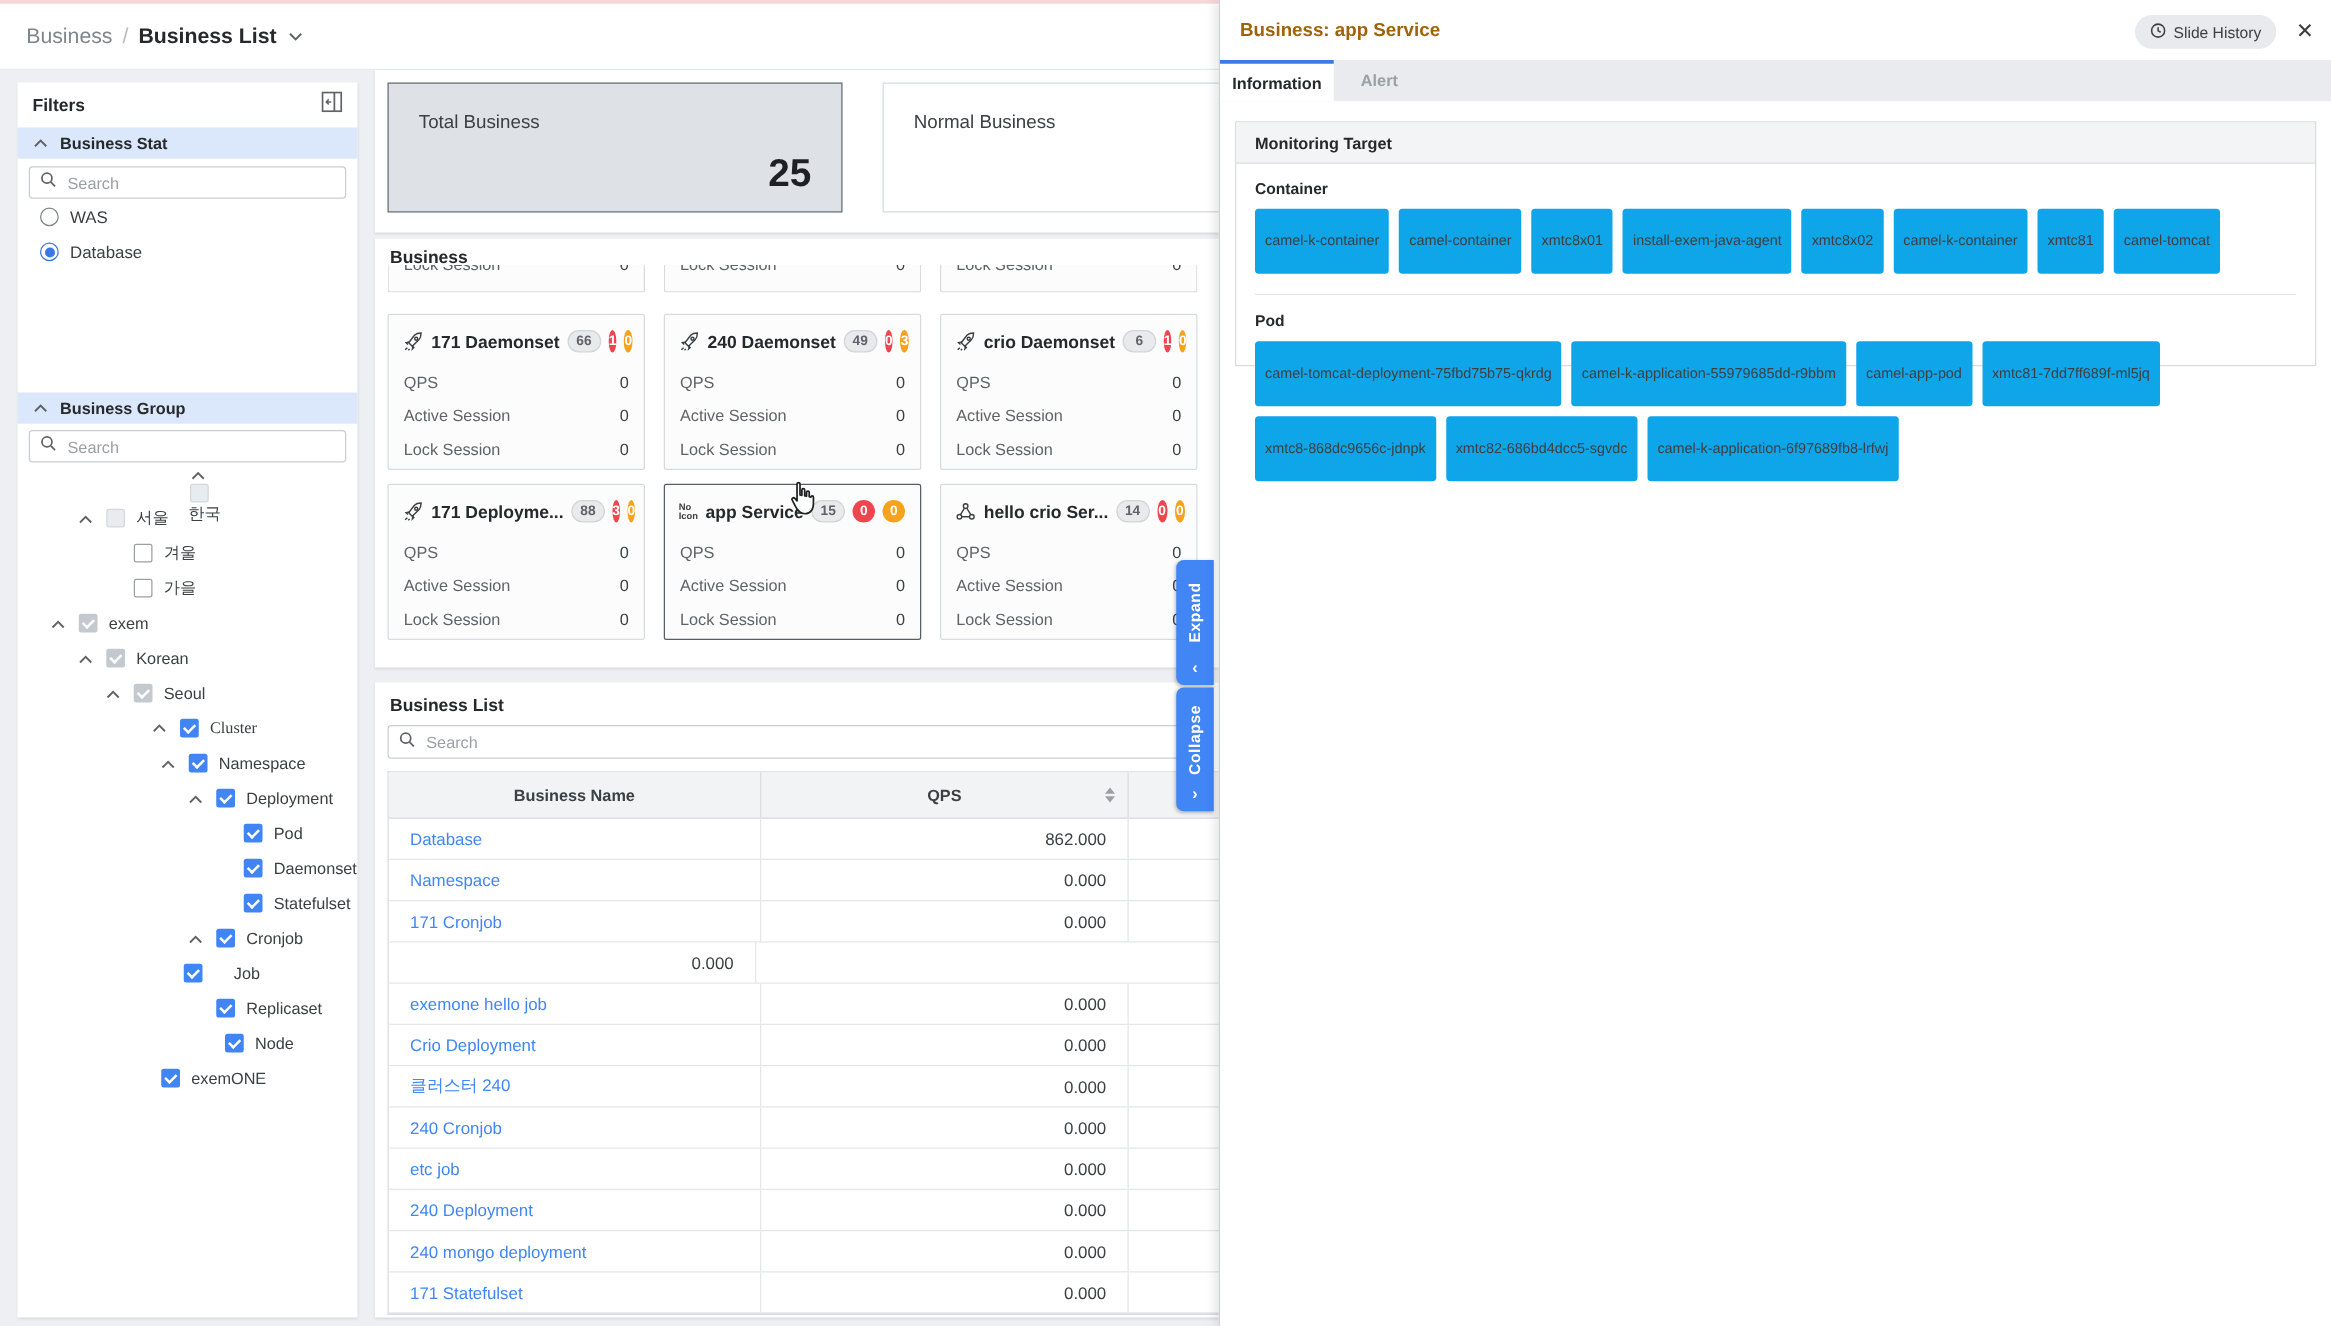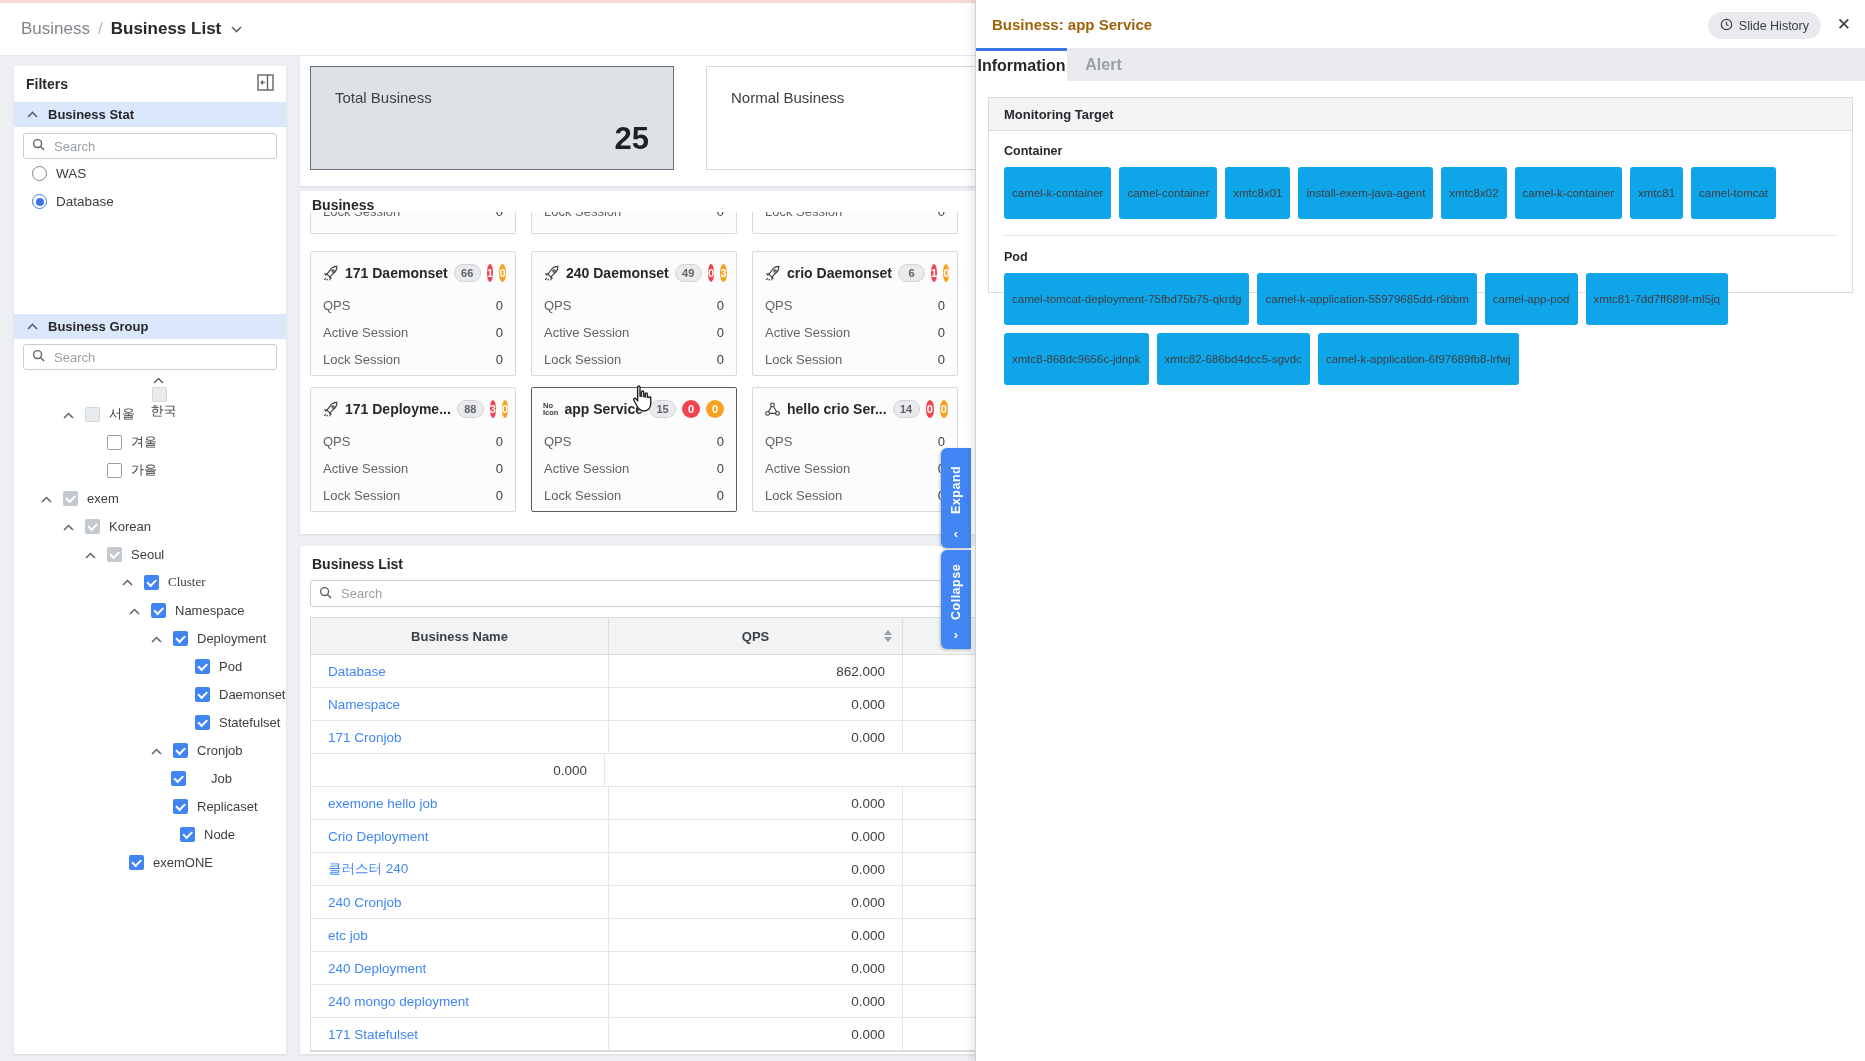--- a/index.html
+++ b/index.html
@@ -91,21 +91,21 @@
   .vtab .lbl { position:absolute; left:0; right:0; top:10px; bottom:26px; writing-mode:vertical-rl; transform:rotate(180deg); display:flex; align-items:center; justify-content:center; font-size:12.5px; font-weight:bold; letter-spacing:.5px; }
   .vtab .chev { position:absolute; bottom:7px; left:0; right:0; text-align:center; font-size:13px; font-weight:bold; }
 
   
   #drawer { position:absolute; left:975px; top:0; width:890px; height:1061px; background:#fff; border-left:1px solid #cdd1d5; box-shadow:-3px 0 8px rgba(0,0,0,.10); }
   .dhead { position:absolute; left:0; top:3px; right:0; height:45px; }
   .dtitle { position:absolute; left:16px; top:13px; font-size:15px; font-weight:bold; color:#a16207; }
   .histbtn { position:absolute; right:44px; top:9px; height:27px; background:#e8eaed; border-radius:14px; display:flex; align-items:center; gap:6px; padding:0 12px; font-size:12.5px; color:#3c4043; }
   .closex { position:absolute; right:14px; top:11px; font-size:17px; color:#3c4043; }
   .dtabs { position:absolute; left:0; top:48px; right:0; height:33px; background:#e9ebee; display:flex; }
-  .dtab { display:flex; align-items:center; justify-content:center; font-size:16px; font-weight:bold; }
+  .dtab { display:flex; align-items:center; justify-content:center; font-size:13px; font-weight:bold; }
   .dtab.active { width:91px; background:#fff; border-top:3px solid #3b78e8; color:#26282b; }
   .dtab.idle { width:73px; color:#9aa0a6; }
   .mtbox { position:absolute; left:12px; top:97px; right:12px; height:196px; border:1px solid #d9dcdf; background:#fff; }
   .mthead { height:33px; background:#f2f4f5; border-bottom:1px solid #d9dcdf; display:flex; align-items:center; padding:0 15px; font-size:13px; font-weight:bold; color:#26282b; }
   .mtbody { padding:13px 15px; }
   .grp-label { font-size:12.5px; font-weight:bold; color:#26282b; margin-bottom:9px; }
   .tags { display:flex; flex-wrap:wrap; gap:8px 8px; }
   .tag { background:#0ea5e9; border-radius:3px; padding:20px 8px; font-size:11.5px; color:#3c4043; white-space:nowrap; }
   .grp-div { border-top:1px solid #e3e5e8; margin:16px 0 14px; }
 
@@ -270,21 +270,21 @@
           <span class="cb checked"></span>
           <span>Statefulset</span>
         </div>
         <div class="trow" style="padding-left: 137px;">
           <span class="tcaret"><svg width="11" height="7" viewBox="0 0 11 7">
               <path d="M1 6l4.5-4.5L10 6" fill="none" stroke="#5f6368" stroke-width="1.5"></path>
             </svg></span>
           <span class="cb checked"></span>
           <span>Cronjob</span>
         </div>
-        <div class="trow" style="padding-left: 119px; gap: 16px;">
+        <div class="trow" style="padding-left: 95px; gap: 16px;">
           <span class="tcaret">&nbsp;</span>
           <span class="cb checked"></span>
           <span>Job</span>
         </div>
         <div class="trow" style="padding-left: 137px;">
           <span class="tcaret">&nbsp;</span>
           <span class="cb checked"></span>
           <span>Replicaset</span>
         </div>
         <div class="trow" style="padding-left: 115px; margin-left: 29px;">

